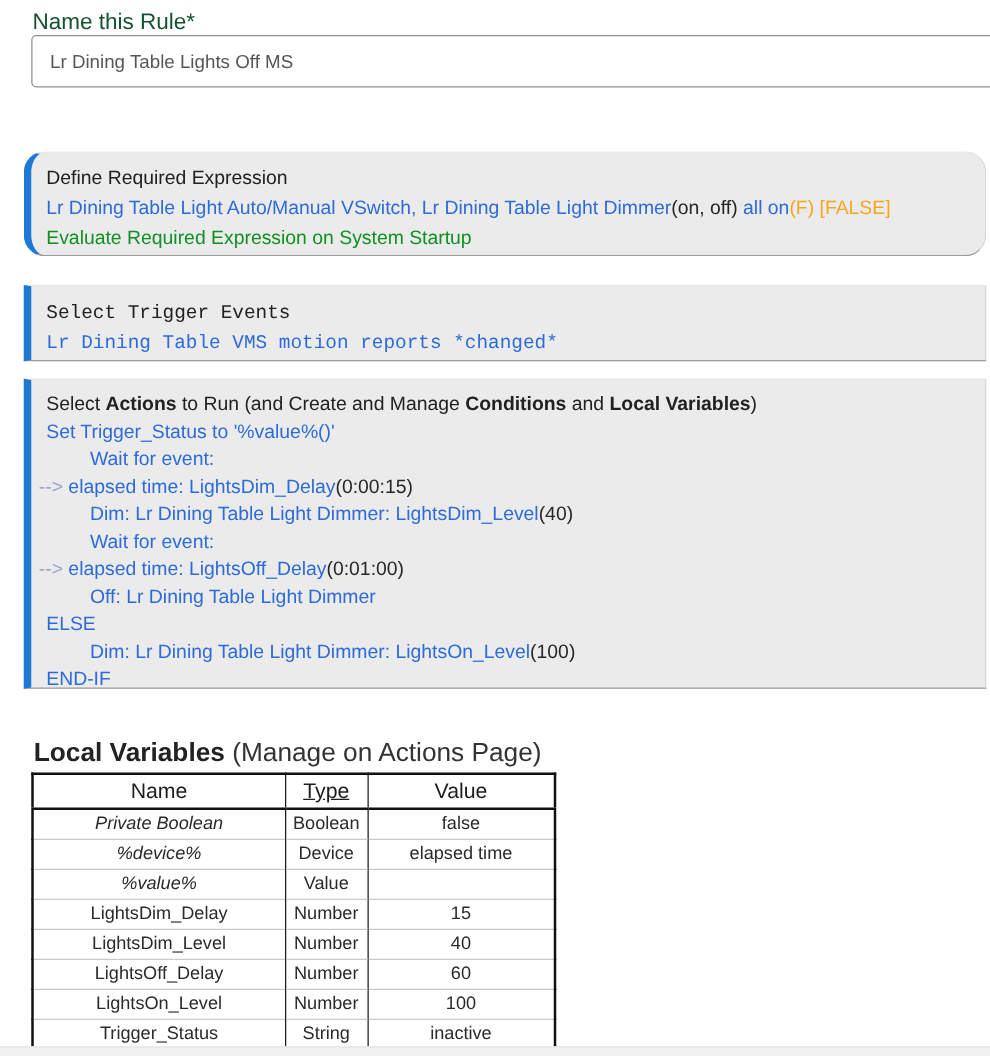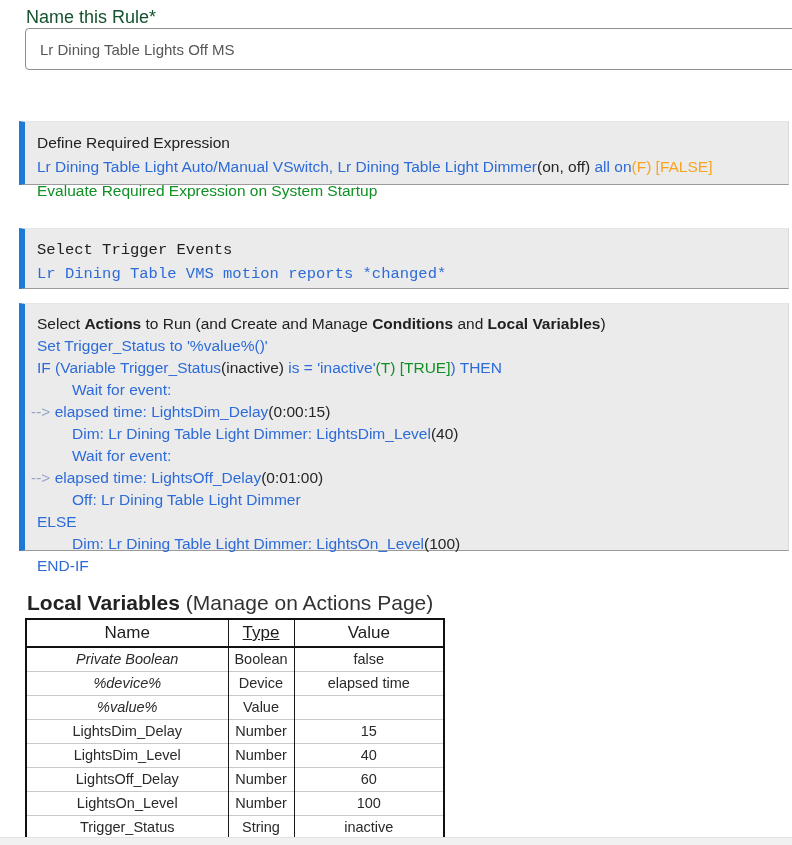--- a/index.html
+++ b/index.html
@@ -25,21 +25,21 @@
 
   .card {
     position: absolute; left: 19px; width: 770px;
     background: var(--card_bg, #ebebeb);
     border-left: 6px solid var(--accent_bar, #1e79d6);
     border-right: 1px solid #d9d9d9;
     border-top: 1px solid #e6e6e6;
     border-bottom: 1px solid #9b9b9b;
     cursor: pointer;
   }
-  .card-1 { top: 121px; height: 64px; padding-top: 9px; }
+  .card-1 { top: 121px; height: 84px; padding-top: 9px; border-radius: 17px; }
   .card-2 { top: 228px; height: 61px; padding-top: 9px; font-family: Liberation Mono, monospace; }
   .card-3 { top: 303px; height: 248px; padding-top: 9px; }
 
   .ln { font-size: 15.5px; line-height: 24px; white-space: nowrap; }
   .card-3 .ln { line-height: 22px; }
   .card-title { color: #212121; }
   .b { font-weight: bold; }
 
   .ind0 { padding-left: 12px; }
   .ind1 { padding-left: 6px; }
@@ -106,23 +106,20 @@
   <div class="ln ind0 seg-blue">Lr Dining Table VMS motion reports *changed*</div>
 </section>
 
 <section class="card card-3">
   <div class="ln ind0 card-title">
     <span>Select </span><span class="b">Actions</span><span> to Run (and Create and Manage </span><span class="b">Conditions</span><span> and </span><span class="b">Local Variables</span><span>)</span>
   </div>
   <div class="ln ind0">
     <span class="seg-blue">Set Trigger_Status to '%value%()'</span>
   </div>
-  <div class="ln ind0">
-    <span class="seg-blue">IF (Variable Trigger_Status</span><span class="seg-dark">(inactive)</span><span class="seg-blue"> is = 'inactive'</span><span class="seg-green">(T) [TRUE]</span><span class="seg-blue">) THEN</span>
-  </div>
   <div class="ln ind2">
     <span class="seg-blue">Wait for event:</span>
   </div>
   <div class="ln ind1">
     <span class="seg-muted">--&gt; </span><span class="seg-blue">elapsed time: LightsDim_Delay</span><span class="seg-dark">(0:00:15)</span>
   </div>
   <div class="ln ind2">
     <span class="seg-blue">Dim: Lr Dining Table Light Dimmer: LightsDim_Level</span><span class="seg-dark">(40)</span>
   </div>
   <div class="ln ind2">

